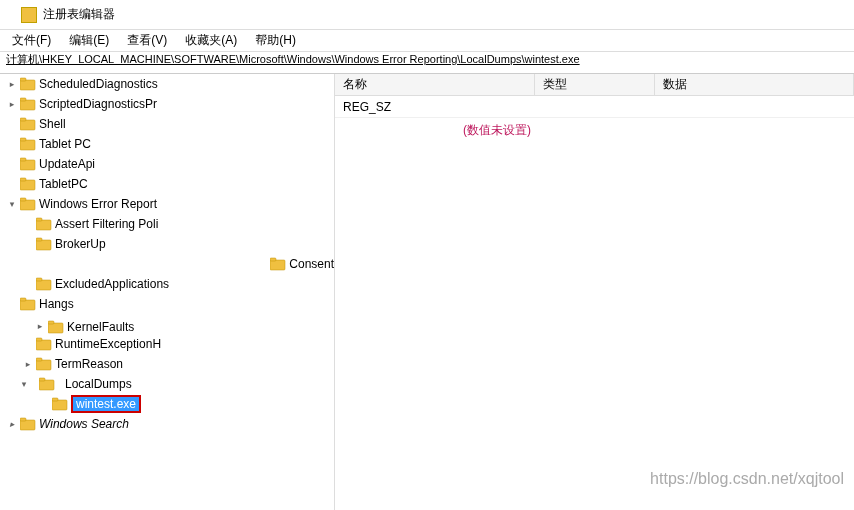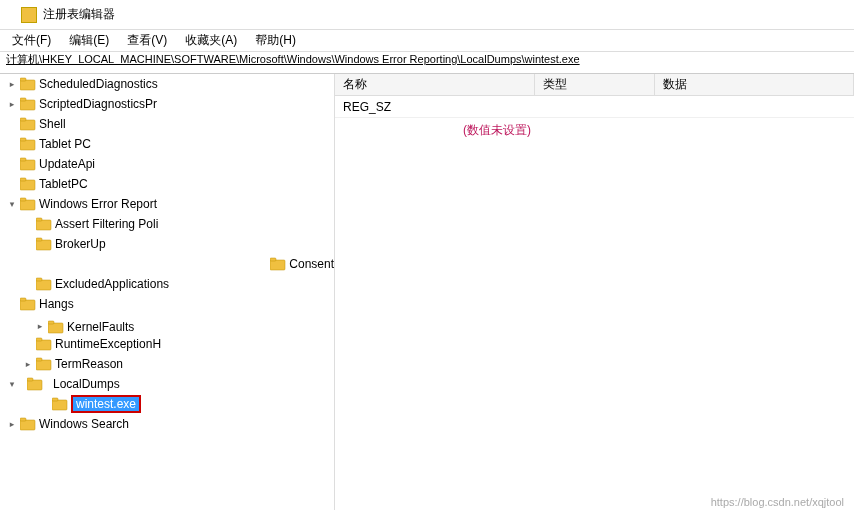--- a/index.html
+++ b/index.html
@@ -174,23 +174,23 @@
       font-weight: bold;
       padding: 0 2px;
       margin-right: 4px;
       color: #0000cc;
       line-height: 1.2;
     }
 
     
     .watermark {
       position: absolute;
-      bottom: 2px;
+      bottom: 22px;
       right: 10px;
-      font-size: 11px;
+      font-size: 16px;
       color: #aaa;
     }
   </style>
 </head>
 <body>
 
 <div class="title-bar">
   <div class="title-bar-icon"></div>
   <span class="title-bar-text">注册表编辑器</span>
 </div>
@@ -370,21 +370,21 @@
       <div class="expander collapsed"></div>
       <div class="folder-icon">
         <svg viewBox="0 0 16 14">
             <rect x="0" y="3" width="15" height="10" rx="1" fill="#f0c040" stroke="#c09000" stroke-width="0.5"></rect>
             <rect x="0" y="1" width="6" height="3" rx="1" fill="#f0c040" stroke="#c09000" stroke-width="0.5"></rect>
           </svg>
       </div>
       <span class="item-label">TermReason</span>
     </div>
 
-    <div class="tree-item" style="padding-left:4px;gap:7px;">
+    <div class="tree-item" style="padding-left:16px;gap:7px;">
       <div class="expander expanded"></div>
       <div class="folder-icon">
         <svg viewBox="0 0 16 14">
             <rect x="0" y="3" width="15" height="10" rx="1" fill="#f0c040" stroke="#c09000" stroke-width="0.5"></rect>
             <rect x="0" y="1" width="6" height="3" rx="1" fill="#f0c040" stroke="#c09000" stroke-width="0.5"></rect>
           </svg>
       </div>
       <span class="item-label">LocalDumps</span>
     </div>
 
@@ -392,21 +392,21 @@
       <div class="expander none"></div>
       <div class="folder-icon">
         <svg viewBox="0 0 16 14">
             <rect x="0" y="3" width="15" height="10" rx="1" fill="#f0c040" stroke="#c09000" stroke-width="0.5"></rect>
             <rect x="0" y="1" width="6" height="3" rx="1" fill="#f0c040" stroke="#c09000" stroke-width="0.5"></rect>
           </svg>
       </div>
       <span class="item-label" style="background:#3399ff; color:#fff; border:2px solid #cc0000; padding:0 3px;">wintest.exe</span>
     </div>
 
-    <div class="tree-item" style="padding-left:4px;">
+    <div class="tree-item" style="padding-left:4px;font-style:italic;">
       <div class="expander collapsed"></div>
       <div class="folder-icon">
         <svg viewBox="0 0 16 14">
             <rect x="0" y="3" width="15" height="10" rx="1" fill="#f0c040" stroke="#c09000" stroke-width="0.5"></rect>
             <rect x="0" y="1" width="6" height="3" rx="1" fill="#f0c040" stroke="#c09000" stroke-width="0.5"></rect>
           </svg>
       </div>
       <span class="item-label">Windows Search</span>
     </div>
 

